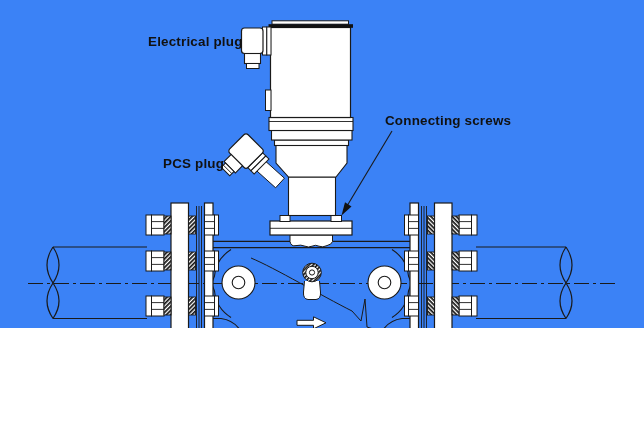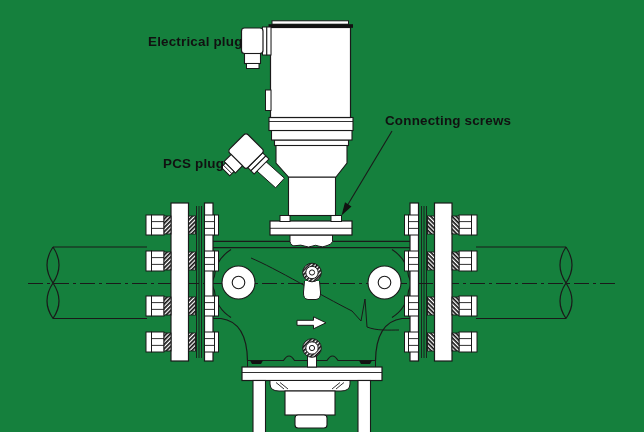--- a/index.html
+++ b/index.html
@@ -1,16 +1,16 @@
 <!DOCTYPE html>
 <html><head>
 <meta charset="utf-8">
 <style>
   html,body{margin:0;padding:0;background:#ffffff;}
-  .stage{position:relative;width:644px;height:432px;background:#15803d;overflow:hidden;
+  .stage{position:relative;width:644px;height:328px;background:#3b82f6;overflow:hidden;
          font-family:"Liberation Sans", sans-serif;}
   svg{display:block;}
   text.diagram-label{font-family:"Liberation Sans", sans-serif;font-weight:bold;
          font-size:13.4px;fill:#111;letter-spacing:.2px;}
 </style>
 </head>
 <body>
 
 <div class="stage">
 <svg width="644" height="440" viewBox="0 0 644 440">

